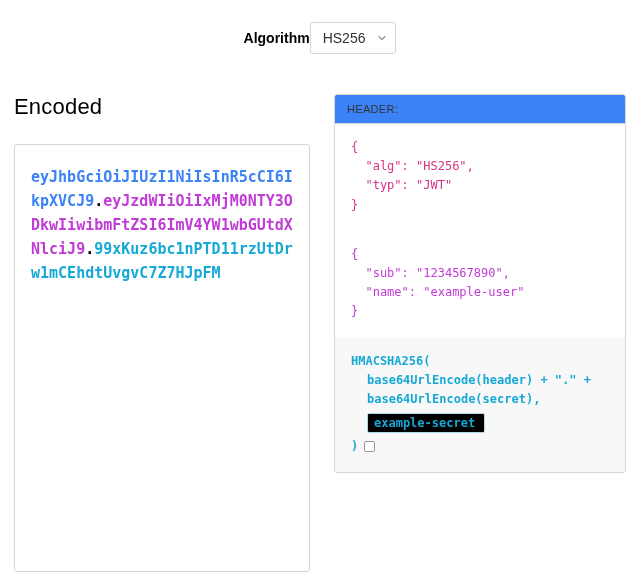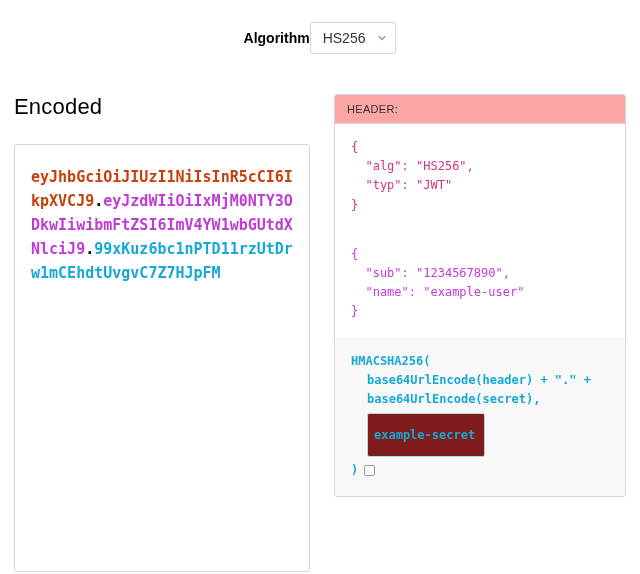--- a/index.html
+++ b/index.html
@@ -56,37 +56,37 @@
       border: 1px solid #d6d6d6;
       border-radius: 3px;
       padding: 20px 16px;
       font-family: "SFMono-Regular", Menlo, Consolas, monospace;
       font-size: 15px;
       line-height: 1.6;
       min-height: 428px;
       word-break: break-all;
       font-weight: 600;
     }
-    .token-header { color: #c2410c; }
+    .token-header { color: #3b82f6; }
     .token-dot { color: #000; }
     .token-payload { color: #c13bd6; }
     .token-sig { color: #16a8d6; }
 
     .decoded-card {
       border: 1px solid #d6d6d6;
       border-radius: 3px;
       overflow: hidden;
     }
     .panel-title {
       padding: 8px 12px;
       font-size: 11px;
       letter-spacing: 0.3px;
       color: #333;
       border-bottom: 1px solid #d6d6d6;
-      background: #fca5a5;
+      background: #3b82f6;
     }
     .panel-title.border-top {
       border-top: 1px solid #d6d6d6;
     }
     .panel-body {
       padding: 14px 16px 16px;
       font-family: "SFMono-Regular", Menlo, Consolas, monospace;
       font-size: 12px;
       line-height: 1.6;
     }
@@ -94,23 +94,23 @@
     .pl-json { color: #c13bd6; white-space: pre; }
     .sig-body { background: #f8f8f8; color: #16a8d6; font-weight: 600; }
     .sig-line1 { }
     .sig-line2, .sig-line3 { padding-left: 16px; }
     .secret-wrap { padding-left: 16px; margin: 4px 0; }
     .secret-input {
       font-family: inherit;
       font-size: 12px;
       color: #16a8d6;
       border: 1px solid #b0d9e7;
-      padding: 14px 6px;
+      padding: 2px 6px;
       border-radius: 2px;
-      background: #7f1d1d;
+      background: #000000;
       width: 118px;
       font-weight: 600;
     }
     .sig-close {
       display: flex;
       align-items: center;
       gap: 6px;
     }
     .sig-close .paren { }
     .sig-checkbox {

